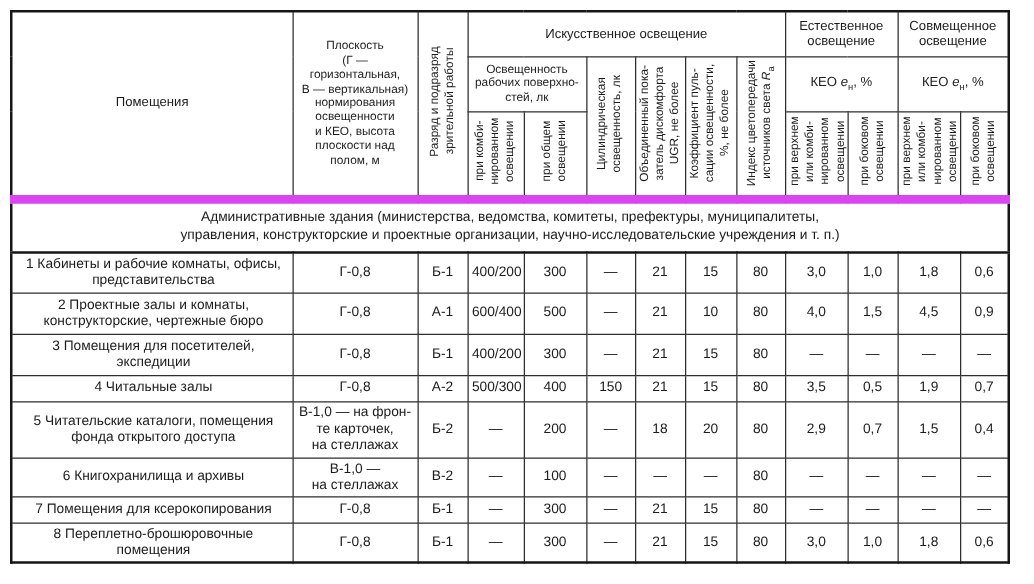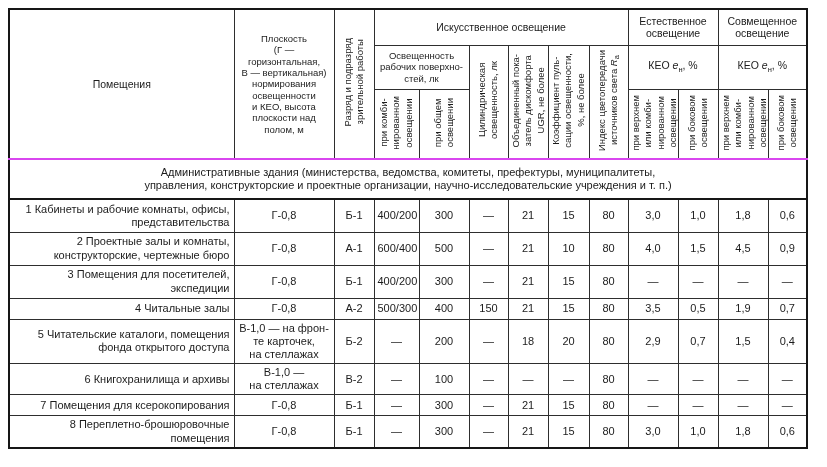--- a/index.html
+++ b/index.html
@@ -34,27 +34,27 @@
     display: inline-block;
     writing-mode: vertical-rl;
     transform: rotate(180deg);
     white-space: pre-line;
     font-size: 9.5px;
     line-height: 1.3;
   }
   .vcell { padding: 2px 1px; }
   sub { font-size: 7.5px; }
   tr.section td {
-    border-top: 2px solid #d946ef;
+    border-top: 7px solid #d946ef;
     border-bottom: 2px solid #161616;
     height: 34px;
     font-size: 11px;
   }
   td.room {
-    text-align: right;
+    text-align: center;
     padding-left: 6px;
     padding-right: 4px;
   }
   .r1, .r2, .r3 { height: 33px; }
   .r4, .r7 { height: 21px; }
   .r5 { height: 44px; }
   .r6, .r8 { height: 30px; }
 </style>
 </head>
 <body>

